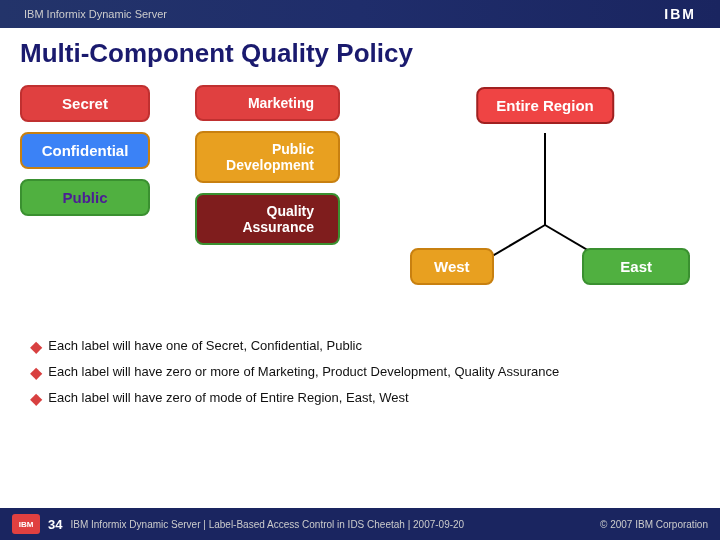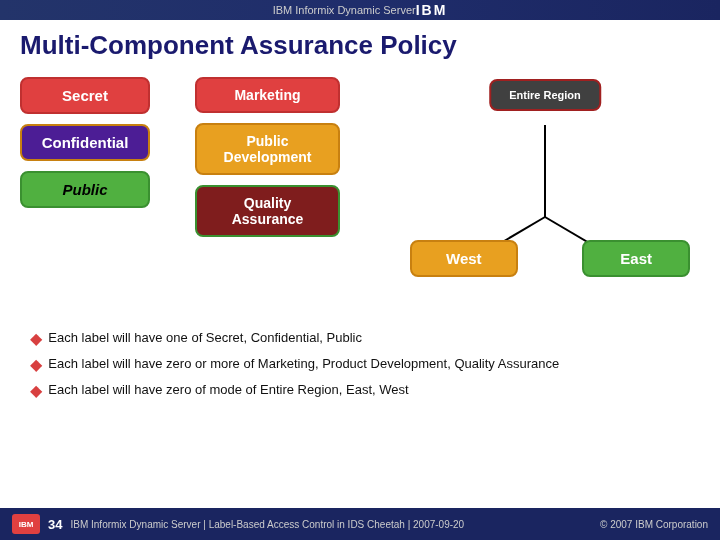--- a/index.html
+++ b/index.html
@@ -9,25 +9,25 @@
       height: 540px;
       font-family: Arial, Helvetica, sans-serif;
       background: #fff;
       overflow: hidden;
     }
 
     
     .header-bar {
       background: #1a1a2e;
       background: linear-gradient(to right, #23346a, #1f2d6b, #1a2560);
-      height: 20px;
+      height: 28px;
       display: flex;
       align-items: center;
-      justify-content: center;
-      padding: 0 10px;
+      justify-content: space-between;
+      padding: 0 24px;
     }
     .header-bar-title {
       color: #ccc;
       font-size: 11px;
     }
     .ibm-logo {
       color: #fff;
       font-size: 14px;
       font-weight: bold;
       letter-spacing: 2px;
@@ -66,38 +66,38 @@
 
     .label-box {
       border-radius: 8px;
       padding: 8px 12px;
       text-align: center;
       font-size: 15px;
       font-weight: bold;
       color: #000;
     }
     .label-secret { background: #e04040; border: 2px solid #c03030; color: #fff; }
-    .label-confidential { background: #4c1d95; border: 2px solid #c88010; color: #fff; }
-    .label-public { background: #50b040; border: 2px solid #3a9030; color: #000000; font-style: italic; }
+    .label-confidential { background: #3b82f6; border: 2px solid #c88010; color: #fff; }
+    .label-public { background: #50b040; border: 2px solid #3a9030; color: #4c1d95; }
 
     
     .middle-boxes {
       position: absolute;
       left: 175px;
       top: 0;
       display: flex;
       flex-direction: column;
       gap: 10px;
       width: 145px;
     }
 
     .mid-box {
       border-radius: 8px;
       padding: 8px 24px;
-      text-align: center;
+      text-align: right;
       font-size: 14px;
       font-weight: bold;
       color: #fff;
     }
     .mid-marketing { background: #e04040; border: 2px solid #c03030; }
     .mid-product { background: #e8a020; border: 2px solid #c88010; }
     .mid-quality { background: #7f1d1d; border: 2px solid #3a9030; }
 
     
     .right-tree {
@@ -106,39 +106,39 @@
       top: 0;
       width: 310px;
       height: 230px;
     }
 
     .entire-region-box {
       position: absolute;
       top: 2px;
       left: 50%;
       transform: translateX(-50%);
-      background: #404040;
+      background: #ef4444;
       border: 2px solid #a02020;
       border-radius: 8px;
       padding: 8px 18px;
-      font-size: 11px;
+      font-size: 15px;
       font-weight: bold;
       color: #fff;
       white-space: nowrap;
       z-index: 2;
     }
 
     .west-box {
       position: absolute;
       bottom: 30px;
       left: 20px;
       background: #e8a020;
       border: 2px solid #c88010;
       border-radius: 8px;
-      padding: 8px 34px;
+      padding: 8px 22px;
       font-size: 15px;
       font-weight: bold;
       color: #fff;
       z-index: 2;
     }
 
     .east-box {
       position: absolute;
       bottom: 30px;
       right: 10px;
@@ -232,21 +232,21 @@
   </style>
 </head>
 <body>
 
 <div class="header-bar">
   <span class="header-bar-title">IBM Informix Dynamic Server</span>
   <span class="ibm-logo">IBM</span>
 </div>
 
 <div class="main-content">
-  <div class="page-title">Multi-Component Assurance Policy</div>
+  <div class="page-title">Multi-Component Quality Policy</div>
 
   <div class="diagram-area">
 
     <div class="left-labels">
       <div class="label-box label-secret">Secret</div>
       <div class="label-box label-confidential">Confidential</div>
       <div class="label-box label-public">Public</div>
     </div>
 
     <div class="middle-boxes">

